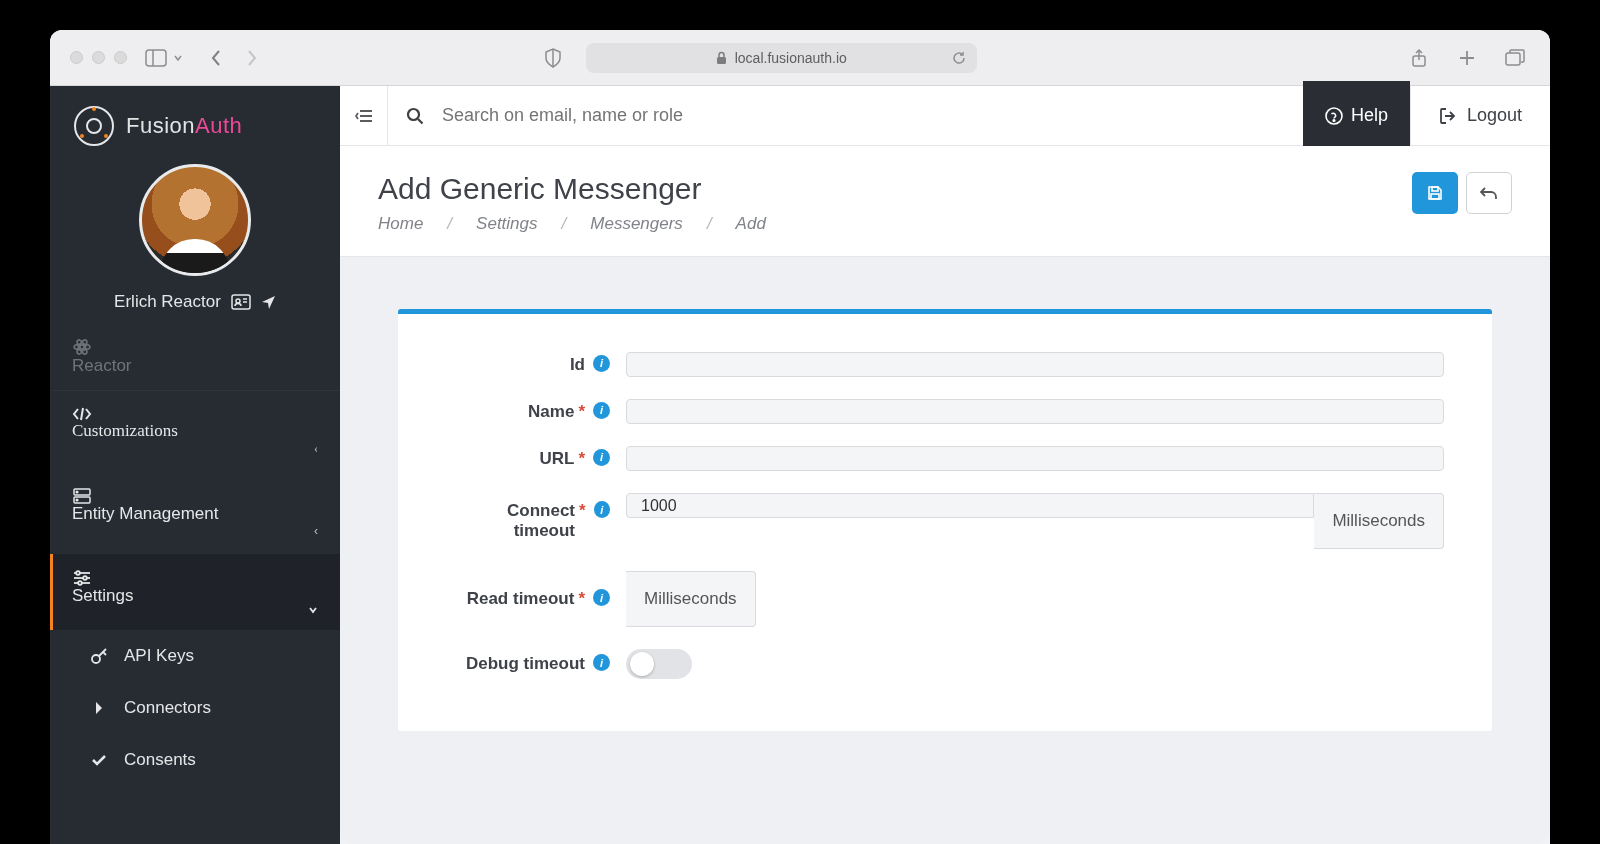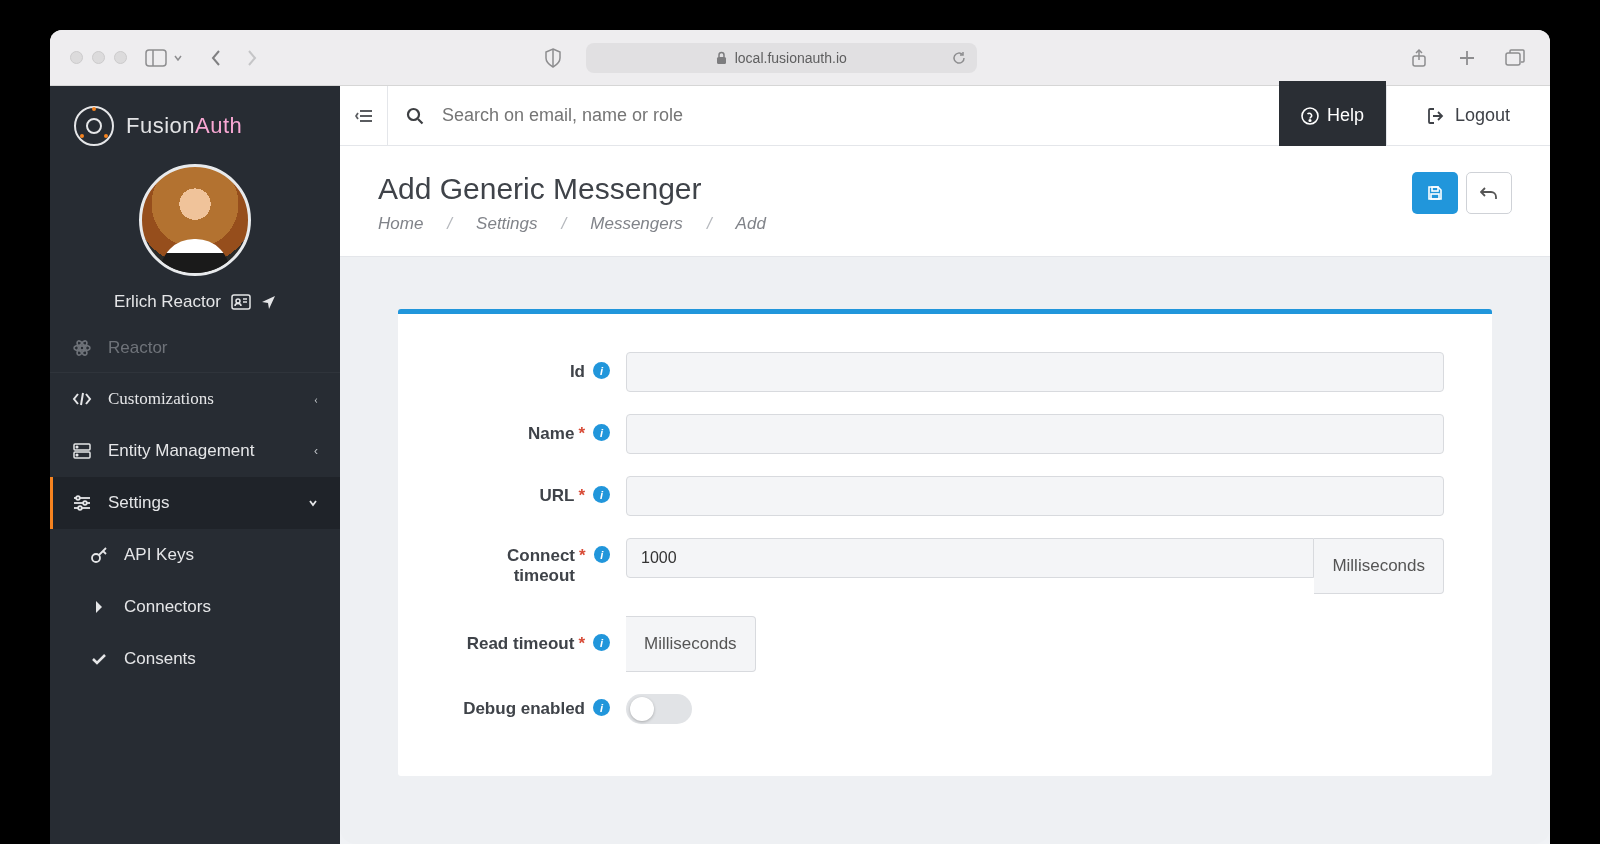--- a/index.html
+++ b/index.html
@@ -23,65 +23,65 @@
 
 .sidebar { width: 290px; background: #272c33; color: #e5e6e8; display: flex; flex-direction: column; flex-shrink: 0; position: relative; }
 .logo-area { padding: 20px 24px 10px; display: flex; align-items: center; gap: 12px; }
 .logo-mark { width: 40px; height: 40px; border: 2px solid #e5e6e8; border-radius: 50%; position: relative; display: flex; align-items: center; justify-content: center; }
 .logo-mark::before { content: ""; position: absolute; width: 12px; height: 12px; border: 2px solid #e5e6e8; border-radius: 50%; }
 .logo-mark .dot { width: 4px; height: 4px; background: #f58320; border-radius: 50%; position: absolute; }
 .logo-mark .d1 { top: -1px; left: 50%; transform: translateX(-50%); }
 .logo-mark .d2 { bottom: 6px; left: 4px; }
 .logo-mark .d3 { bottom: 6px; right: 4px; }
 .logo-text { font-size: 22px; font-weight: 400; letter-spacing: 0.5px; color: #e2e3e5; }
-.logo-text .orange { color: #f9a8d4; font-weight: 500; }
+.logo-text .orange { color: #ec4899; font-weight: 500; }
 
 .user-area { text-align: center; padding: 8px 20px 24px; }
 .avatar-ring { width: 112px; height: 112px; border-radius: 50%; border: 3px solid #e8eaec; margin: 0 auto 16px; background: radial-gradient(circle at 50% 35%, #f0c39a 0 18%, #b37230 18% 50%, #964e1c 50% 70%, #2c2b29 70%); position: relative; overflow: hidden; }
 .avatar-ring::after { content: ""; position: absolute; bottom: 0; left: 50%; transform: translateX(-50%); width: 70px; height: 34px; background: linear-gradient(#fff 0 40%, #1a1a1a 40%); border-radius: 35px 35px 0 0; }
 .user-line { display: flex; align-items: center; justify-content: center; gap: 10px; color: #e5e6e8; font-size: 17px; }
 
 .nav { flex: 1; overflow: hidden; }
-.nav-item { display: flex; align-items: center; padding: 16px 22px; color: #e5e6e8; font-size: 17px; cursor: pointer; position: relative; }
+.nav-item { display: flex; padding: 16px 22px; color: #e5e6e8; font-size: 17px; cursor: pointer; position: relative; flex-direction: column; }
 .nav-item.partial { opacity: 0.6; padding-bottom: 14px; padding-top: 2px; color: #9ea2a8; }
 .nav-item .nicon { width: 20px; margin-right: 16px; display: flex; align-items: center; justify-content: center; color: #e5e6e8; }
 .nav-item .chevron { margin-left: auto; font-size: 12px; color: #bfc3c8; }
 .nav-section-active { background: #1f2329; border-left: 3px solid #f58320; padding-left: 19px; }
 .nav-sub { padding: 16px 22px 16px 40px; display: flex; align-items: center; gap: 16px; color: #e5e6e8; font-size: 17px; cursor: pointer; }
 .nav-sub .nicon { width: 18px; display: flex; justify-content: center; }
 .nav-border-top { border-top: 1px solid #2f343b; font-family: Liberation Serif, serif; }
 
 
 .content { flex: 1; display: flex; flex-direction: column; background: #eef0f3; min-width: 0; border-radius: 16px; }
 .topbar { height: 60px; background: #fff; border-bottom: 1px solid #e4e6ea; display: flex; align-items: center; }
 .collapse-btn { width: 48px; height: 60px; display: flex; align-items: center; justify-content: center; border-right: 1px solid #e4e6ea; color: #5a5c60; }
 .search-wrap { flex: 1; display: flex; align-items: center; padding: 0 18px; gap: 18px; color: #777; font-size: 18px; }
 .search-wrap input { border: none; outline: none; font-size: 18px; color: #444; width: 100%; }
 .help-btn { background: #2a2e34; color: #fff; padding: 0 22px; height: 70px; display: flex; align-items: center; gap: 8px; font-size: 18px; }
-.logout-btn { padding: 0 40px; height: 60px; display: flex; align-items: center; gap: 10px; color: #3e4147; font-size: 18px; border-left: 1px solid #e4e6ea; }
+.logout-btn { padding: 0 28px; height: 60px; display: flex; align-items: center; gap: 10px; color: #3e4147; font-size: 18px; border-left: 1px solid #e4e6ea; }
 
 
 .page-header { background: #fff; padding: 26px 38px 22px; border-bottom: 1px solid #e4e6ea; display: flex; align-items: flex-start; }
 .page-title { font-size: 30px; color: #3f4349; font-weight: 400; margin-bottom: 8px; }
 .breadcrumb { display: flex; gap: 24px; color: #808389; font-size: 17px; font-style: italic; }
 .breadcrumb .sep { color: #b5b8bd; }
 .action-btns { margin-left: auto; display: flex; gap: 8px; }
 .abtn { width: 46px; height: 42px; border-radius: 5px; display: flex; align-items: center; justify-content: center; font-size: 17px; }
 .abtn.primary { background: #2196db; color: #fff; }
 .abtn.secondary { background: #fff; border: 1px solid #cfd2d7; color: #555; }
 
 
 .form-wrap { padding: 52px 58px 0; }
 .panel { background: #fff; border-top: 5px solid #2196db; border-radius: 3px; padding: 38px 48px 30px; }
 .form-row { display: flex; align-items: center; margin-bottom: 22px; }
 .form-label { width: 180px; text-align: right; padding-right: 16px; color: #3f4349; font-size: 17px; font-weight: 600; display: flex; justify-content: flex-end; gap: 4px; }
 .form-label .req { color: #d84b37; font-weight: 700; }
 .info-icon { width: 17px; height: 17px; background: #2196db; border-radius: 50%; color: #fff; display: inline-flex; align-items: center; justify-content: center; font-size: 11px; font-weight: 700; font-style: italic; margin-left: 4px; }
 .form-input-wrap { flex: 1; display: flex; }
-.form-input { flex: 1; height: 40px; background: #f4f5f7; border: 1px solid #d8dade; border-radius: 4px; padding: 0 14px; font-size: 16px; color: #333; }
+.form-input { flex: 1; height: 25px; background: #f4f5f7; border: 1px solid #d8dade; border-radius: 4px; padding: 0 14px; font-size: 16px; color: #333; }
 .input-addon { padding: 0 18px; height: 56px; background: #f4f5f7; border: 1px solid #d8dade; border-left: none; border-radius: 0 4px 4px 0; display: flex; align-items: center; color: #555; font-size: 17px; }
 .form-input.with-addon { border-radius: 4px 0 0 4px; }
 
 .toggle { width: 66px; height: 30px; background: #e1e3e6; border-radius: 15px; position: relative; }
 .toggle .knob { width: 24px; height: 24px; background: #fff; border-radius: 50%; position: absolute; top: 3px; left: 4px; box-shadow: 0 1px 3px rgba(0,0,0,0.25); }
 
 svg { display: block; }
 </style>
 </head>
 <body>
@@ -400,21 +400,21 @@
                 <span class="req">*</span>
                 <span class="info-icon">i</span>
               </div>
             <div class="form-input-wrap">
               <span class="input-addon">Milliseconds</span>
             </div>
           </div>
 
           <div class="form-row">
             <div class="form-label">
-                <span>Debug enabled</span>
+                <span>Debug timeout</span>
                 <span class="info-icon">i</span>
               </div>
             <div class="form-input-wrap">
               <div class="toggle">
                   <div class="knob"></div>
                 </div>
             </div>
           </div>
 
         </div>

